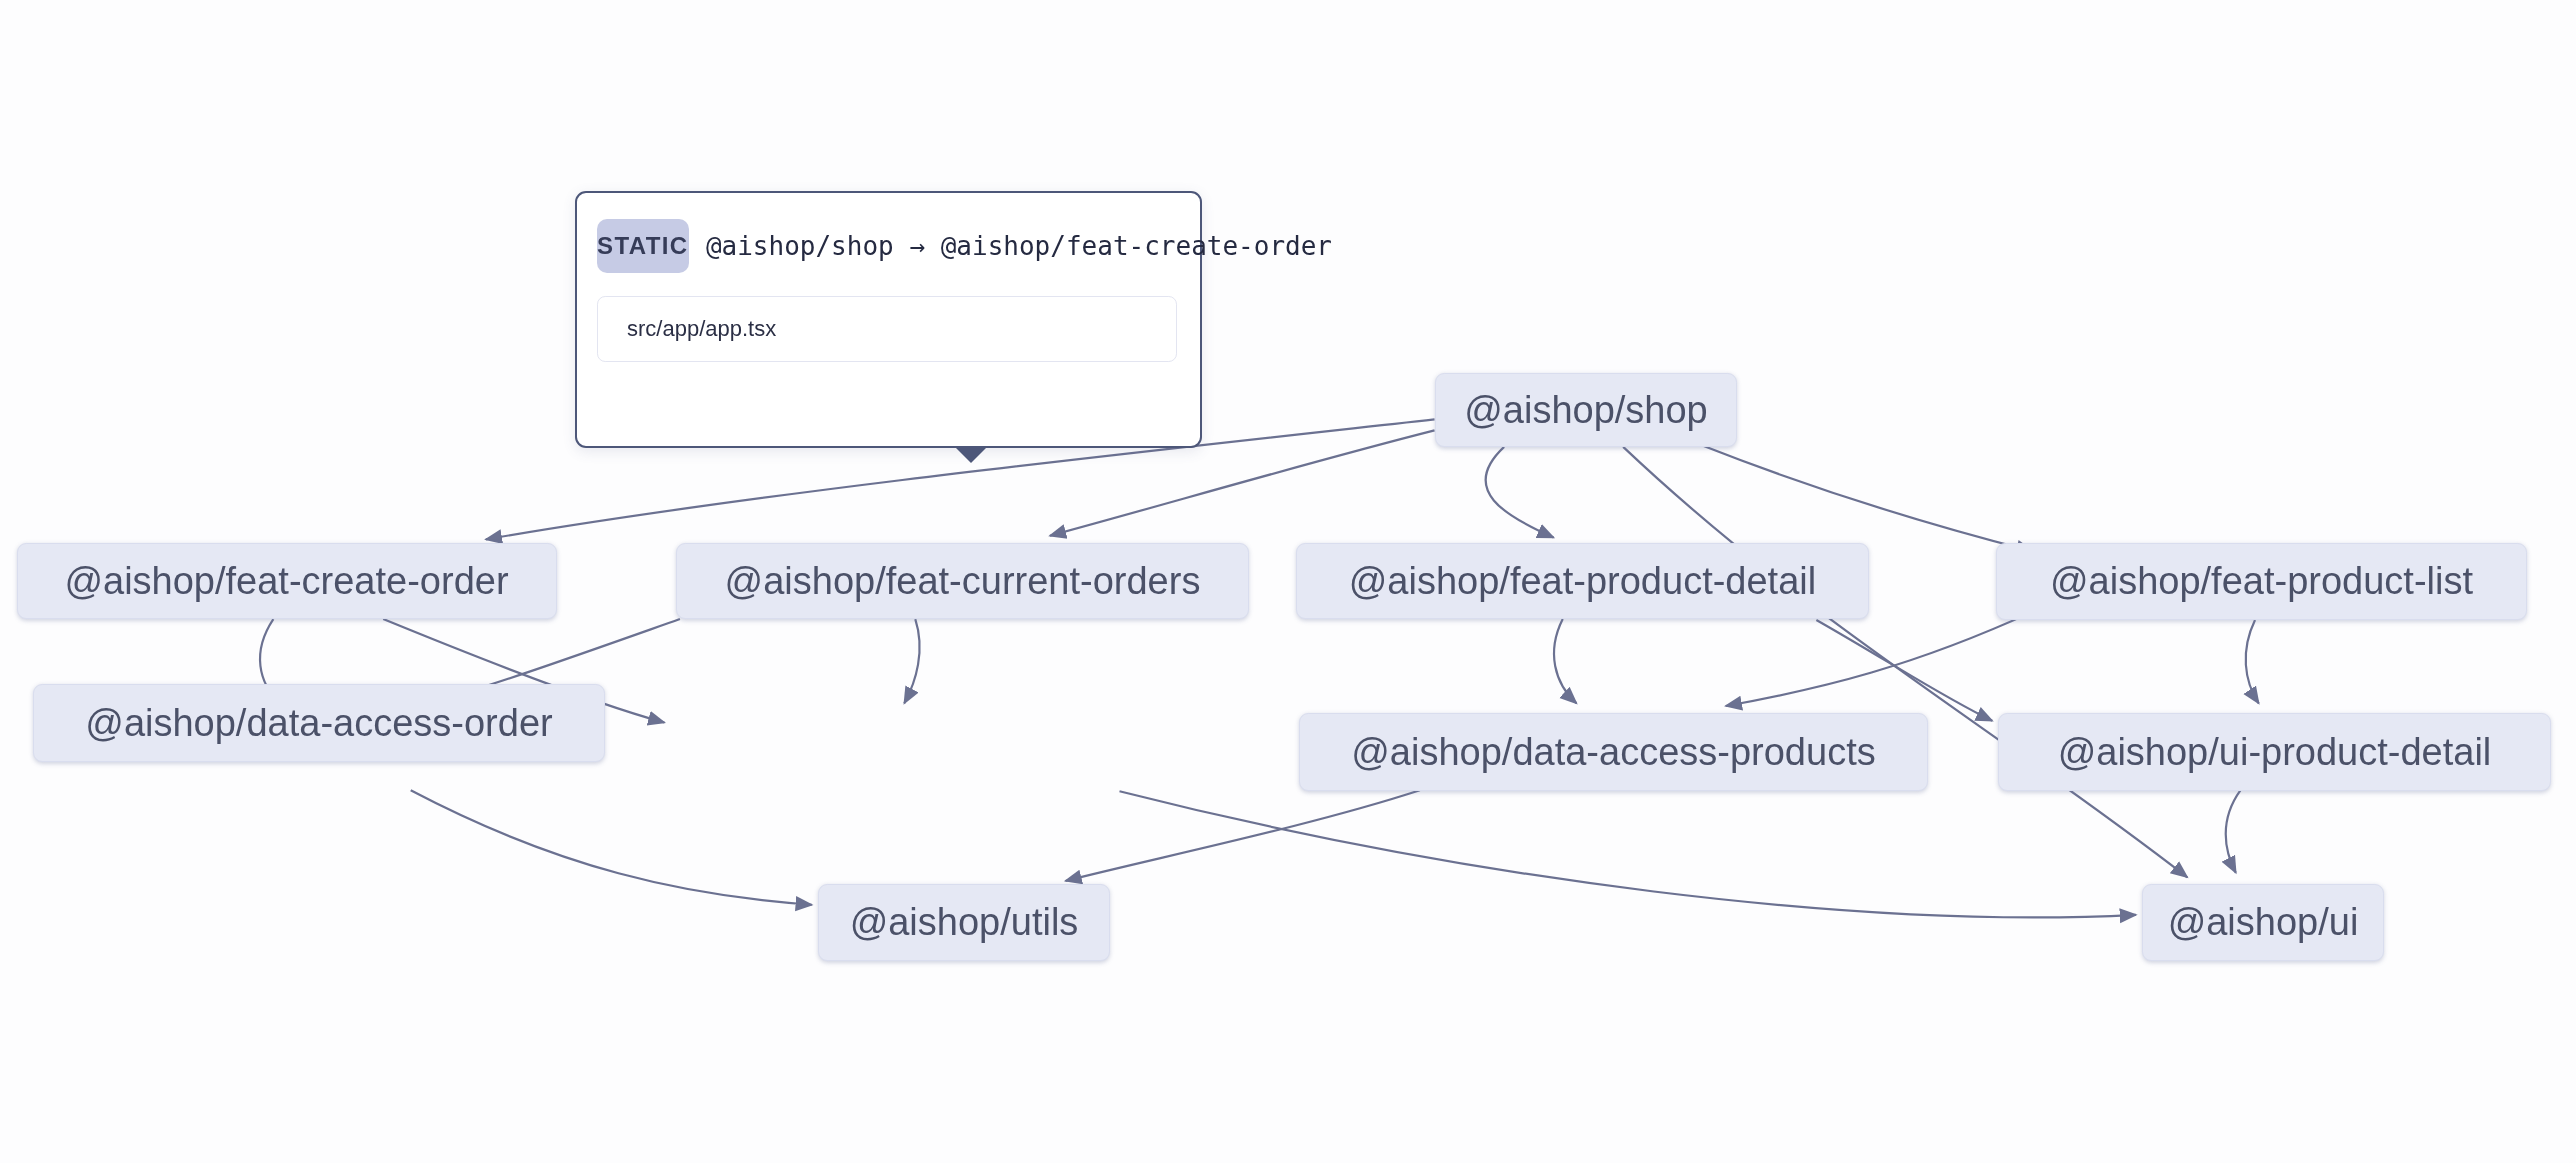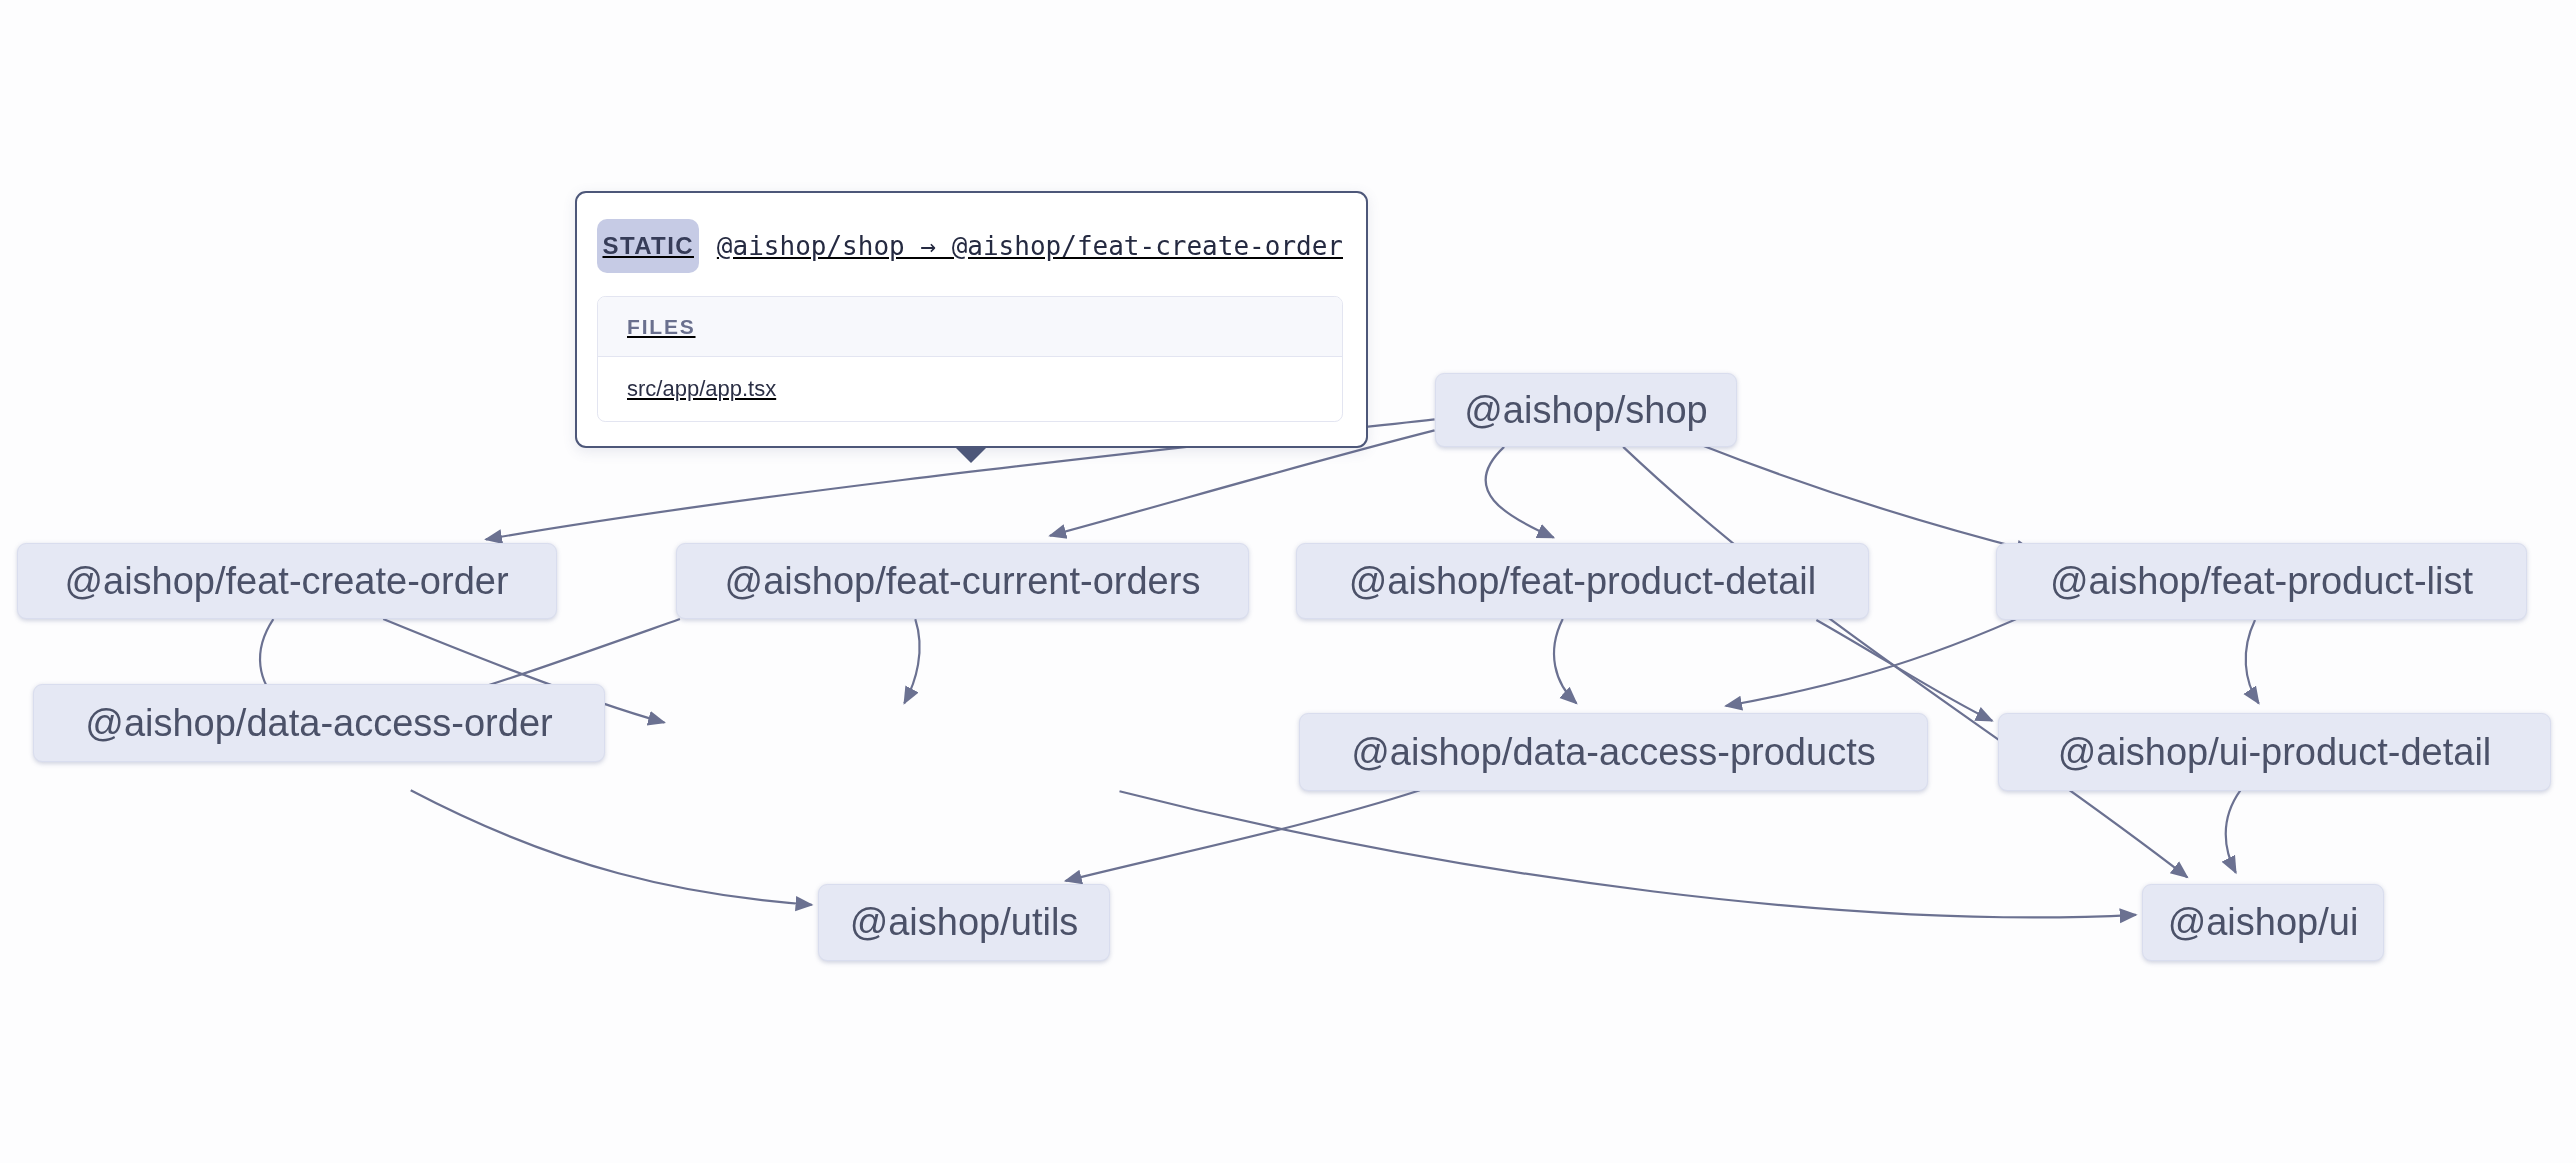--- a/index.html
+++ b/index.html
@@ -14,23 +14,23 @@
   .canvas{position:relative;width:2576px;height:1163px;background:var(--background);}
   svg.edges{position:absolute;left:0;top:0;width:2576px;height:1163px;}
   svg.edges path.edge{fill:none;stroke:var(--edge);stroke-width:2.4px;}
   .node{
     position:absolute;display:flex;align-items:center;justify-content:center;
     background:var(--node-fill);border:0.9px solid var(--node-border);border-radius:9.2px;
     box-shadow:0 1.8px 4.6px rgba(108,118,160,.30);color:var(--node-text);
     font-size:38px;white-space:nowrap;cursor:pointer;
   }
   .tooltip{
-    position:absolute;left:575px;top:191px;width:793px;height:257px;
+    position:absolute;left:575px;top:191px;width:627px;height:257px;
     background:#ffffff;border:2.7px solid var(--tooltip-border);border-radius:11px;
-    box-shadow:0 3.7px 13px rgba(80,90,130,.12);padding:26px 23px 20px 20px;text-decoration:underline;
+    box-shadow:0 3.7px 13px rgba(80,90,130,.12);padding:26px 23px 20px 20px;
   }
   .tooltip-row{display:flex;align-items:center;gap:17.4px;}
   .badge{
     display:inline-flex;align-items:center;justify-content:center;
     width:115px;height:54px;border-radius:10px;background:var(--badge-bg);
     color:var(--badge-text);font-size:24px;font-weight:bold;letter-spacing:1.4px;
   }
   .edge-text{
     font-family:"DejaVu Sans Mono","Liberation Mono",monospace;
     font-size:26px;color:var(--mono-text);white-space:nowrap;
@@ -111,20 +111,19 @@
   <div class="node" style="left:2142px;top:884px;width:242px;height:77px">
     <span>@aishop/ui</span>
   </div>
 
   <div class="tooltip">
     <div class="tooltip-row">
       <span class="badge">STATIC</span>
       <span class="edge-text">@aishop/shop → @aishop/feat-create-order</span>
     </div>
     <div class="files">
-      <div class="files-header">FILES</div>
       <div class="file-item">src/app/app.tsx</div>
     </div>
     <div class="pointer"></div>
   </div>
 
 </div>
 
 
 </body></html>

